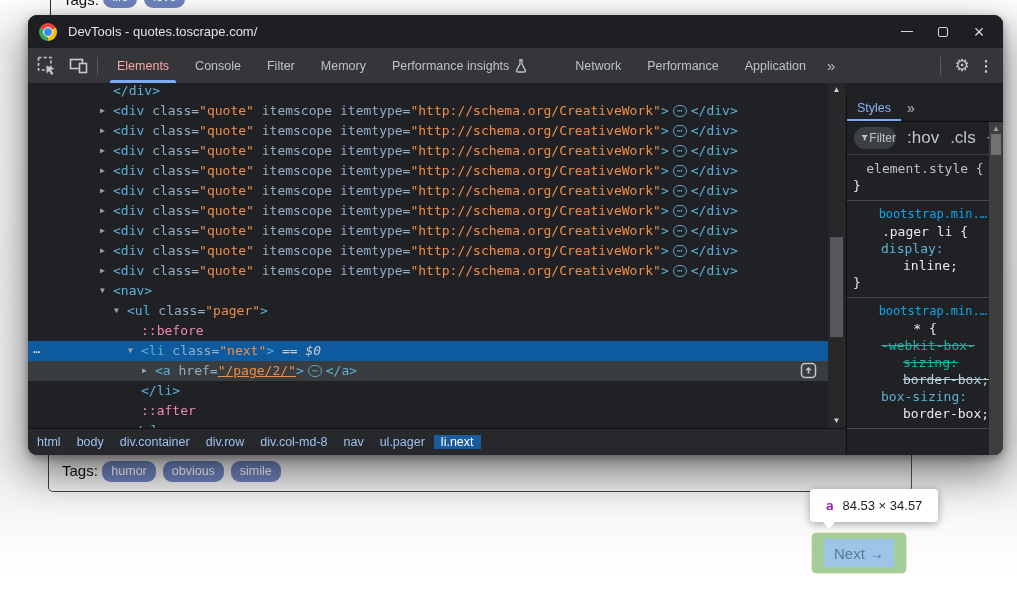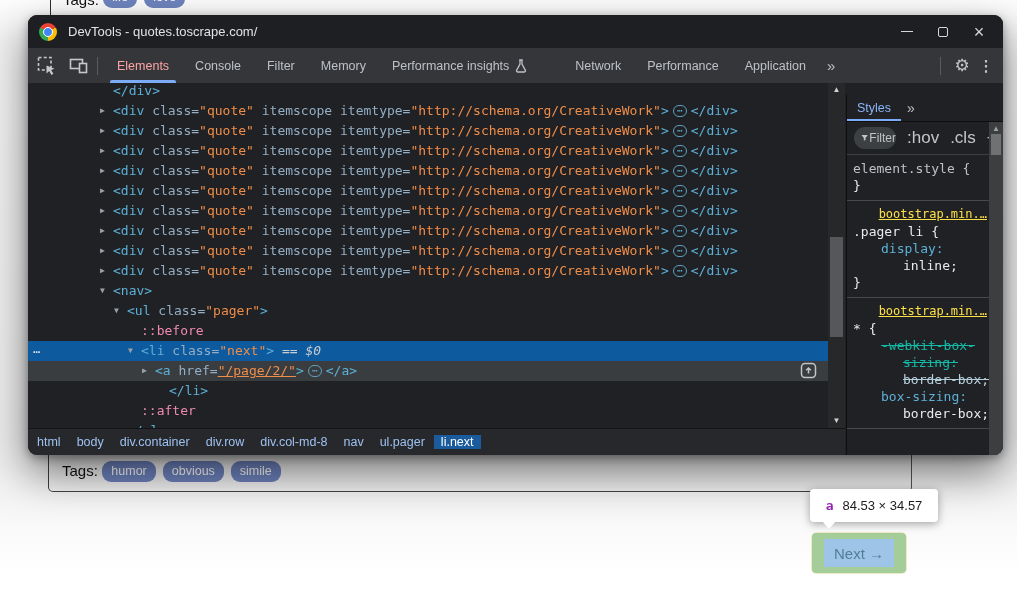--- a/index.html
+++ b/index.html
@@ -123,22 +123,22 @@
   .styles-tab::after { content:""; position:absolute; left:0; right:0; bottom:0; height:2.5px; background:#7cacf8; }
   .styles-more { color:#bdc1c6; font-size:14px; letter-spacing:2px; margin-left:6px; }
   #styles-toolbar { height:33px; display:flex; align-items:center; gap:11px; padding-left:7px; border-bottom:1px solid #3c3f42; }
   .filter-pill { width:42px; height:22px; background:#3c4043; border-radius:11px; display:flex; align-items:center; gap:1px; padding-left:7px; overflow:hidden; color:#c0c3c6; font-size:12px; white-space:nowrap; }
   .tb-label { color:#c3c6c9; font-size:17px; }
   .tb-plus { color:#c3c6c9; font-size:17px; position:relative; padding-right:5px; }
   .tb-plus::after { content:""; position:absolute; right:0; bottom:2px; border-left:4px solid transparent; border-top:4px solid #c3c6c9; }
 
   #styles-sections { font-family:"DejaVu Sans Mono",monospace; font-size:13px; line-height:17px; }
   .sect { padding:5px 6px 6px 6px; border-bottom:1px solid #45484c; }
-  .csslink { display:block; text-align:right; color:#fde047; font-size:12px; text-decoration:underline; margin-right:10px; white-space:nowrap; overflow:hidden; }
-  .selector { color:#e8eaed; }
+  .csslink { display:block; text-align:right; color:#0ea5e9; font-size:12px; margin-right:10px; white-space:nowrap; overflow:hidden; }
+  .selector { color:#e8eaed;text-align:center; }
   .selector.dim { color:#bdc1c6; }
   .sect .close { color:#e8eaed; }
   .decl { padding-left:50px; text-indent:-22px; color:#e8eaed; }
   .decl .prop { color:#5db0d7; }
   .decl.overridden { text-decoration:line-through; color:#b6cfdd; }
   .decl.overridden .prop { color:#14b8a6; text-decoration:line-through; }
   .decl.inactive { color:#80868b; }
   .decl.inactive .prop { color:#80868b; }
   .decl.inactive .val { text-decoration:line-through; }
 </style>
@@ -298,21 +298,21 @@
           </div>
           <div class="trow hov">
             <span class="arrow" style="left: 114px;">▶</span>
             <span class="txt" style="left: 127px;"><span class="tk-tag">&lt;a</span><span class="tk-attr"> href=</span><span class="tk-vallink">"/page/2/"</span><span class="tk-tag">&gt;</span><span class="ell">⋯</span><span class="tk-tag">&lt;/a&gt;</span></span>
             <span class="reveal-btn"><svg width="17" height="17" viewBox="0 0 17 17">
                 <rect x="1.5" y="1.5" width="14" height="14" rx="3.5" fill="none" stroke="#c2c5c8" stroke-width="1.5"></rect>
                 <path d="M8.5 11.5V6M6.2 8.3L8.5 6l2.3 2.3" fill="none" stroke="#c2c5c8" stroke-width="1.5"></path>
               </svg></span>
           </div>
           <div class="trow">
-            <span class="txt" style="left: 113px; margin-left: 28px;"><span class="tk-tag">&lt;/li&gt;</span></span>
+            <span class="txt" style="left: 113px;"><span class="tk-tag">&lt;/li&gt;</span></span>
           </div>
           <div class="trow">
             <span class="txt" style="left: 113px;"><span class="tk-pseudo">::after</span></span>
           </div>
           <div class="trow">
             <span class="txt" style="left: 99px;"><span class="tk-tag">&lt;/ul&gt;</span></span>
           </div>
         </div>
       <div id="el-scrollbar">
         <span class="sb-arrow" style="top:0;">▲</span>

